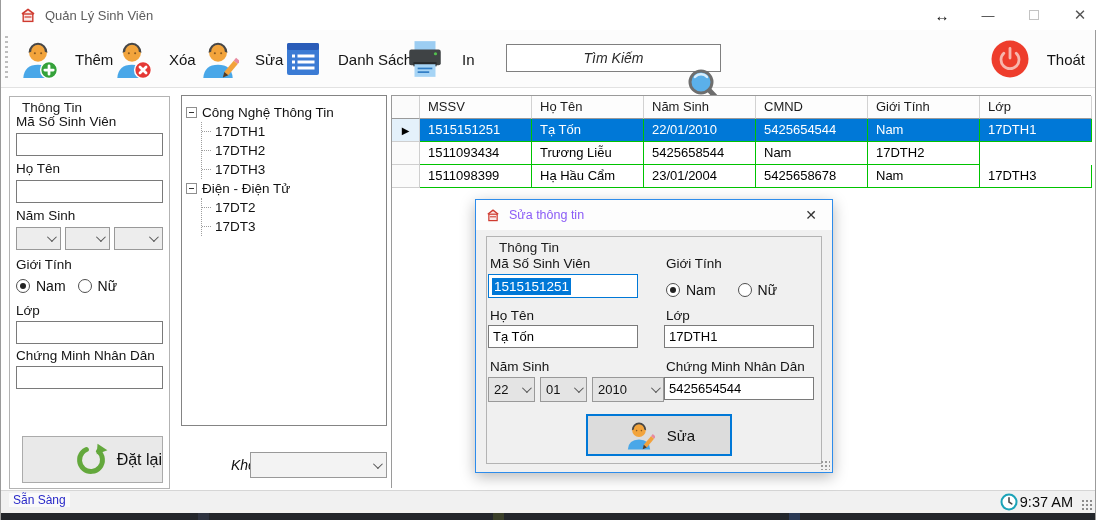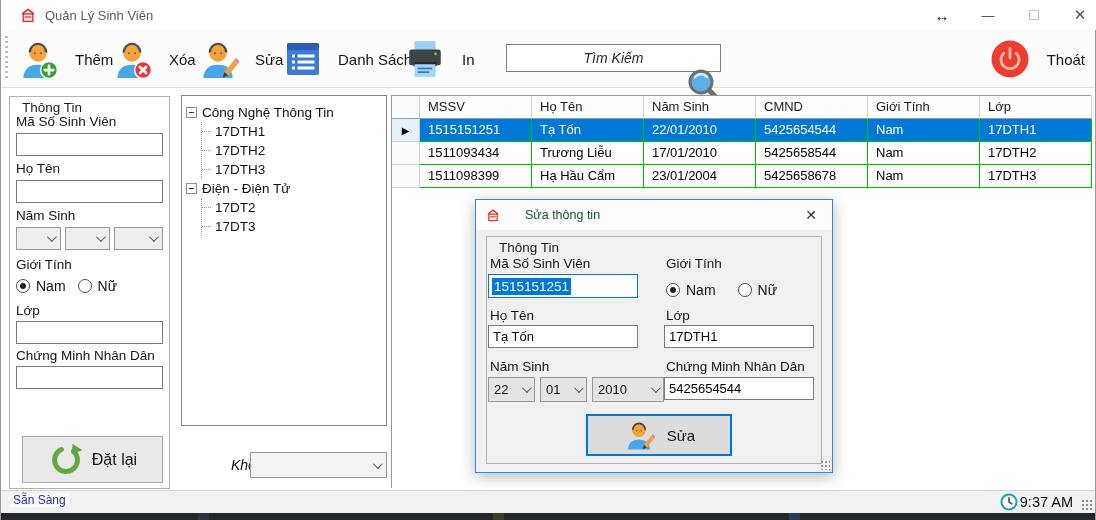--- a/index.html
+++ b/index.html
@@ -34,21 +34,21 @@
   .gb-legend { position:absolute; top:-9px; left:8px; background:#fff; padding:0 4px; font-size:13.5px; color:#1c1c1c;margin-top:12px; }
   .info-panel { left:8px; top:96px; width:161px; height:393px; }
   .fld-label { position:absolute; font-size:13.5px; color:#141414; white-space:nowrap; }
   .txt { position:absolute; height:23px; border:1px solid #7a7a7a; background:#fff; font-size:13px; padding:0 4px; outline:none; font-family:inherit; }
   .combo { position:absolute; height:23px; border:1px solid #999; background:#ededed; display:flex; align-items:center; justify-content:flex-end; padding-right:6px; font-size:13px; color:#111; }
   .chev { width:7px; height:7px; border-right:1.5px solid #555; border-bottom:1.5px solid #555; transform:rotate(45deg) translateY(-2px); }
   .radio-row { position:absolute; display:flex; align-items:center; gap:6px; font-size:14px; color:#111; }
   .radio { width:14px; height:14px; border:1px solid #4f4f4f; border-radius:50%; background:#fff; position:relative; display:inline-block; }
   .radio.checked::after { content:""; position:absolute; left:3px; top:3px; width:6px; height:6px; border-radius:50%; background:#222; }
   .reset-btn { position:absolute; left:12px; top:339px; width:141px; height:47px; background:#e9e9e9; border:1px solid #ababab;
-               display:flex; align-items:center; justify-content:center; gap:8px; font-size:16px; color:#111; cursor:pointer; }
+               display:flex; align-items:center; justify-content:flex-end; gap:8px; font-size:16px; color:#111; cursor:pointer; }
 
   
   .tree-panel { position:absolute; left:180px; top:95px; width:206px; height:331px; border:1px solid #848484; background:#fff; padding:7px 4px; font-size:13.5px; color:#111; }
   .tree-root-row { display:flex; align-items:center; height:19px; gap:5px; }
   .expander { width:11px; height:11px; border:1px solid #8f8f8f; background:#fff; position:relative; flex:none; }
   .expander::after { content:""; position:absolute; left:2px; right:2px; top:4px; border-top:1px solid #333; }
   .tree-kids { margin-left:15px; border-left:1px dotted #9e9e9e; }
   .tree-child-row { display:flex; align-items:center; height:19px; }
   .tree-dash { width:9px; border-top:1px dotted #9e9e9e; margin-right:4px; flex:none; }
   .khoa-label { position:absolute; left:230px; top:457px; font-size:14px; color:#111;font-style:italic; }
@@ -61,21 +61,21 @@
   .g-head .g-rowhead { border-bottom:1px solid #9a9a9a; }
   .g-hcell { width:112px; flex:none; font-size:13px; color:#1c1c1c; padding:3px 0 10px 8px; border-right:1px solid #d2d2d2; border-bottom:1px solid #9a9a9a; background:#fdfdfd; }
   .g-cell { width:112px; flex:none; font-size:13px; color:#000; padding:3px 0 0 8px; border-right:1px solid #00c300; border-bottom:1px solid #00c300; }
   .g-row.data .g-cell:first-of-type { border-left:1px solid #00c300; margin-left:-1px; }
   .g-row.selected .g-cell { background:#0078d7; color:#fff; }
   .g-row.selected .g-rowhead { background:#e4f1fb; }
 
   
   .dialog { position:absolute; left:474px; top:199px; width:358px; height:274px; background:#f0f0f0; border:1px solid #2d8ceb; box-shadow:0 4px 14px rgba(0,0,0,.28); z-index:5; }
   .dlg-titlebar { position:absolute; left:0; top:0; right:0; height:30px; background:#fdfdfd; display:flex; align-items:center; }
-  .dlg-title { margin-left:25px; font-size:12.5px; color:#14532d; }
+  .dlg-title { margin-left:9px; font-size:12.5px; color:#8b5cf6; }
   .dlg-close { position:absolute; right:0; top:0; width:42px; height:30px; display:flex; align-items:center; justify-content:center; font-size:14px; color:#333; cursor:pointer; }
   .dlg-group { position:absolute; left:10px; top:36px; width:336px; height:228px; border:1px solid #b3b3b3; }
   .mssv-box { position:absolute; left:12px; top:74px; width:150px; height:24px; border:1px solid #0078d7; background:#fff; display:flex; align-items:center; padding-left:3px; }
   .sel-text { background:#0078d7; color:#fff; font-size:13.5px; padding:1px 2px; }
   .sua-btn { position:absolute; left:110px; top:214px; width:146px; height:42px; background:#dcdcdc; border:2px solid #0078d7;
              display:flex; align-items:center; justify-content:center; gap:12px; font-size:15px; color:#111; cursor:pointer; }
   .grip-dots { position:absolute; right:2px; bottom:2px; width:10px; height:10px;
                background-image:radial-gradient(#9a9a9a 1px, transparent 1px); background-size:4px 4px; }
 
   
@@ -306,21 +306,20 @@
       <div class="g-cell">22/01/2010</div>
       <div class="g-cell">5425654544</div>
       <div class="g-cell">Nam</div>
       <div class="g-cell">17DTH1</div>
     </div>
 
     <div class="g-row data">
       <div class="g-rowhead"></div>
       <div class="g-cell">1511093434</div>
       <div class="g-cell">Trương Liễu</div>
-      <div class="g-cell">17/01/2010</div>
       <div class="g-cell">5425658544</div>
       <div class="g-cell">Nam</div>
       <div class="g-cell">17DTH2</div>
     </div>
 
     <div class="g-row data">
       <div class="g-rowhead"></div>
       <div class="g-cell">1511098399</div>
       <div class="g-cell">Hạ Hầu Cẩm</div>
       <div class="g-cell">23/01/2004</div>

